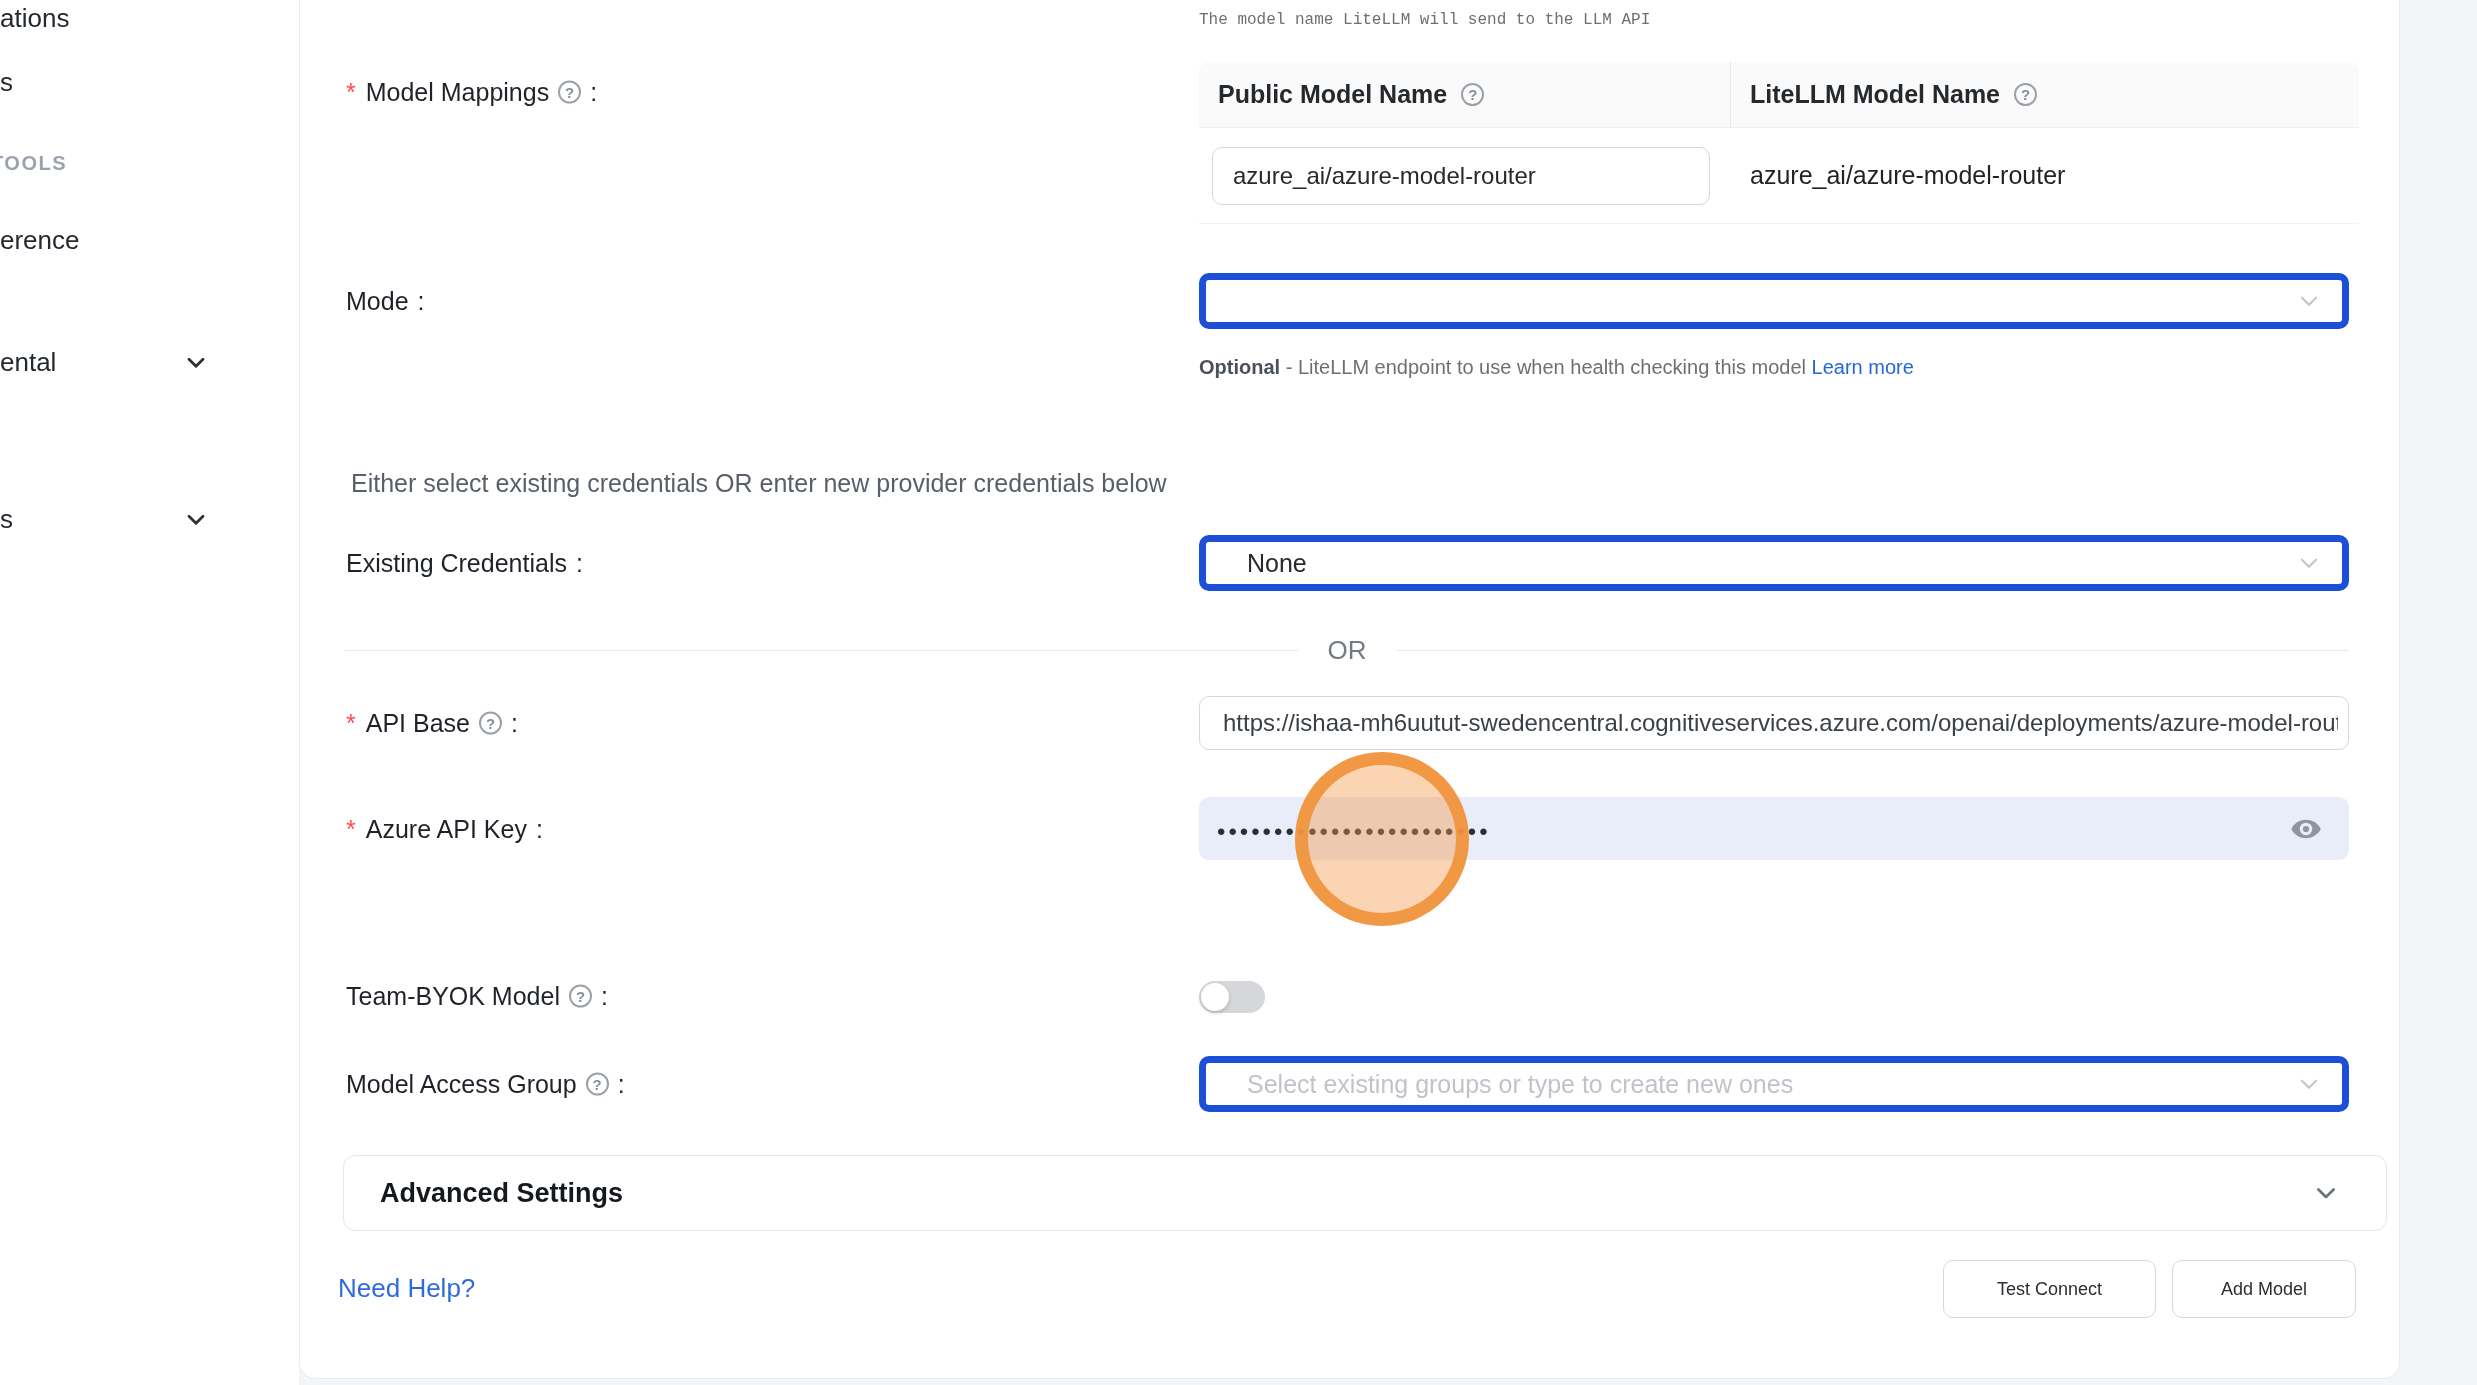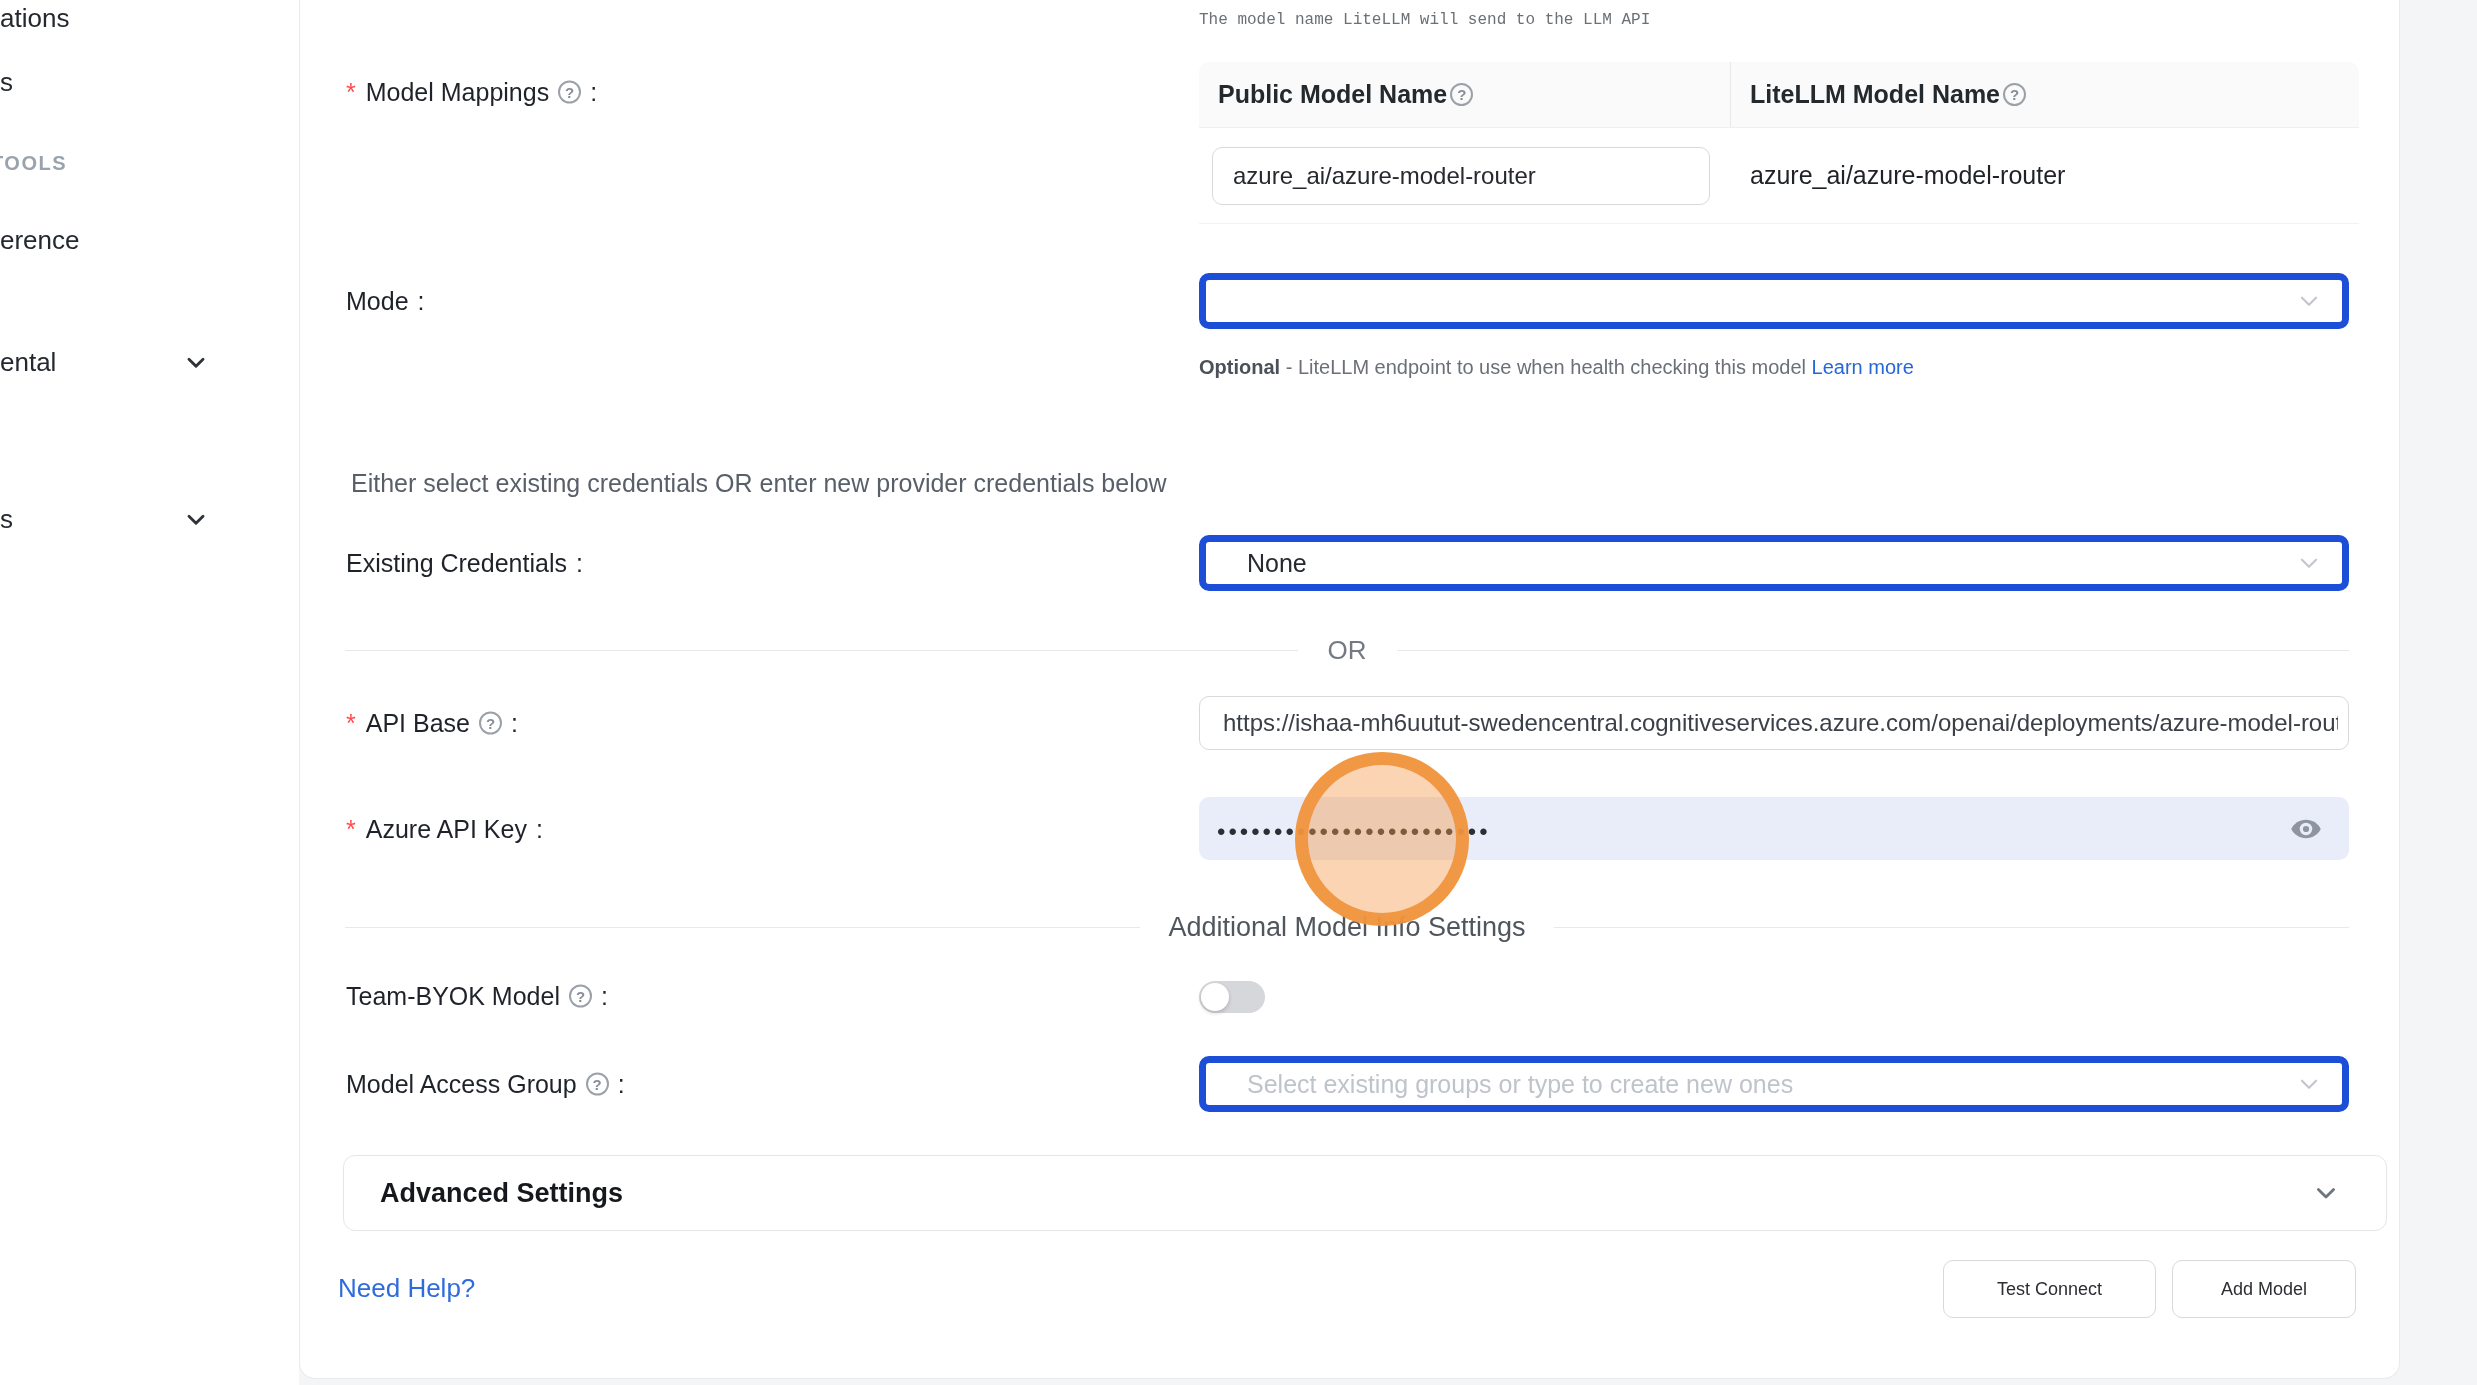--- a/index.html
+++ b/index.html
@@ -40,21 +40,21 @@
   .sel .placeholder { color:#bfc3ca; overflow:hidden; white-space:nowrap; }
 
   .txt-input { position:absolute; left:899px; width:1150px; height:54px; border:1px solid #d9d9d9; border-radius:10px;
                background:#fff; font-family:"Liberation Sans",sans-serif; font-size:24px; color:#3b4048;
                padding:0 10px 0 23px; outline:none; }
 
   
   .map-table { position:absolute; left:899px; top:62px; width:1160px; }
   .map-head { display:flex; height:66px; background:#fafafa; border-radius:10px 10px 0 0; align-items:center;
               border-bottom:1px solid #efefef; }
-  .map-hcell { display:flex; align-items:center; gap:3px; font-size:25px; font-weight:700; color:#24292e; padding-left:19px; }
+  .map-hcell { display:flex; align-items:center; gap:14px; font-size:25px; font-weight:700; color:#24292e; padding-left:19px; }
   .map-hcell.c1 { width:531px; }
   .map-hcell.c2 { flex:1; border-left:1px solid #e8e8e8; align-self:stretch; }
   .map-row { display:flex; height:96px; align-items:center; border-bottom:1px solid #f2f2f2; }
   .map-cell1 { width:531px; padding-left:13px; }
   .map-cell2 { flex:1; padding-left:20px; font-size:25px; color:#1f2328; }
   .map-input { width:498px; height:58px; border:1px solid #d9d9d9; border-radius:10px; font-family:"Liberation Sans",sans-serif;
                font-size:24px; color:#26292e; padding:0 20px; outline:none; background:#fff; }
 
   
   .h-divider { position:absolute; left:45px; width:2004px; height:40px; display:flex; align-items:center; }
@@ -210,25 +210,20 @@
     </div>
     <div class="key-field">
       <span class="key-dots">••••••••••••••••••••••••</span>
       <svg class="eye" viewBox="0 0 24 24">
         <path d="M12 5.5C7.3 5.5 3.4 8.2 1.6 12c1.8 3.8 5.7 6.5 10.4 6.5S20.6 15.8 22.4 12C20.6 8.2 16.7 5.5 12 5.5z" fill="#8f959e"></path>
         <circle cx="12" cy="12" r="4.4" fill="#e9edf9"></circle>
         <circle cx="12" cy="12" r="2.2" fill="#8f959e"></circle>
       </svg>
     </div>
 
-    <div class="h-divider" style="top:907px">
-      <div class="line"></div>
-      <span class="section-text">Additional Model Info Settings</span>
-      <div class="line"></div>
-    </div>
 
     <div class="row-label" style="top:996px">
       <span>Team-BYOK Model</span>
       <span class="help-ic">?</span>
       <span class="colon">:</span>
     </div>
     <div class="switch">
       <div class="knob"></div>
     </div>
 

